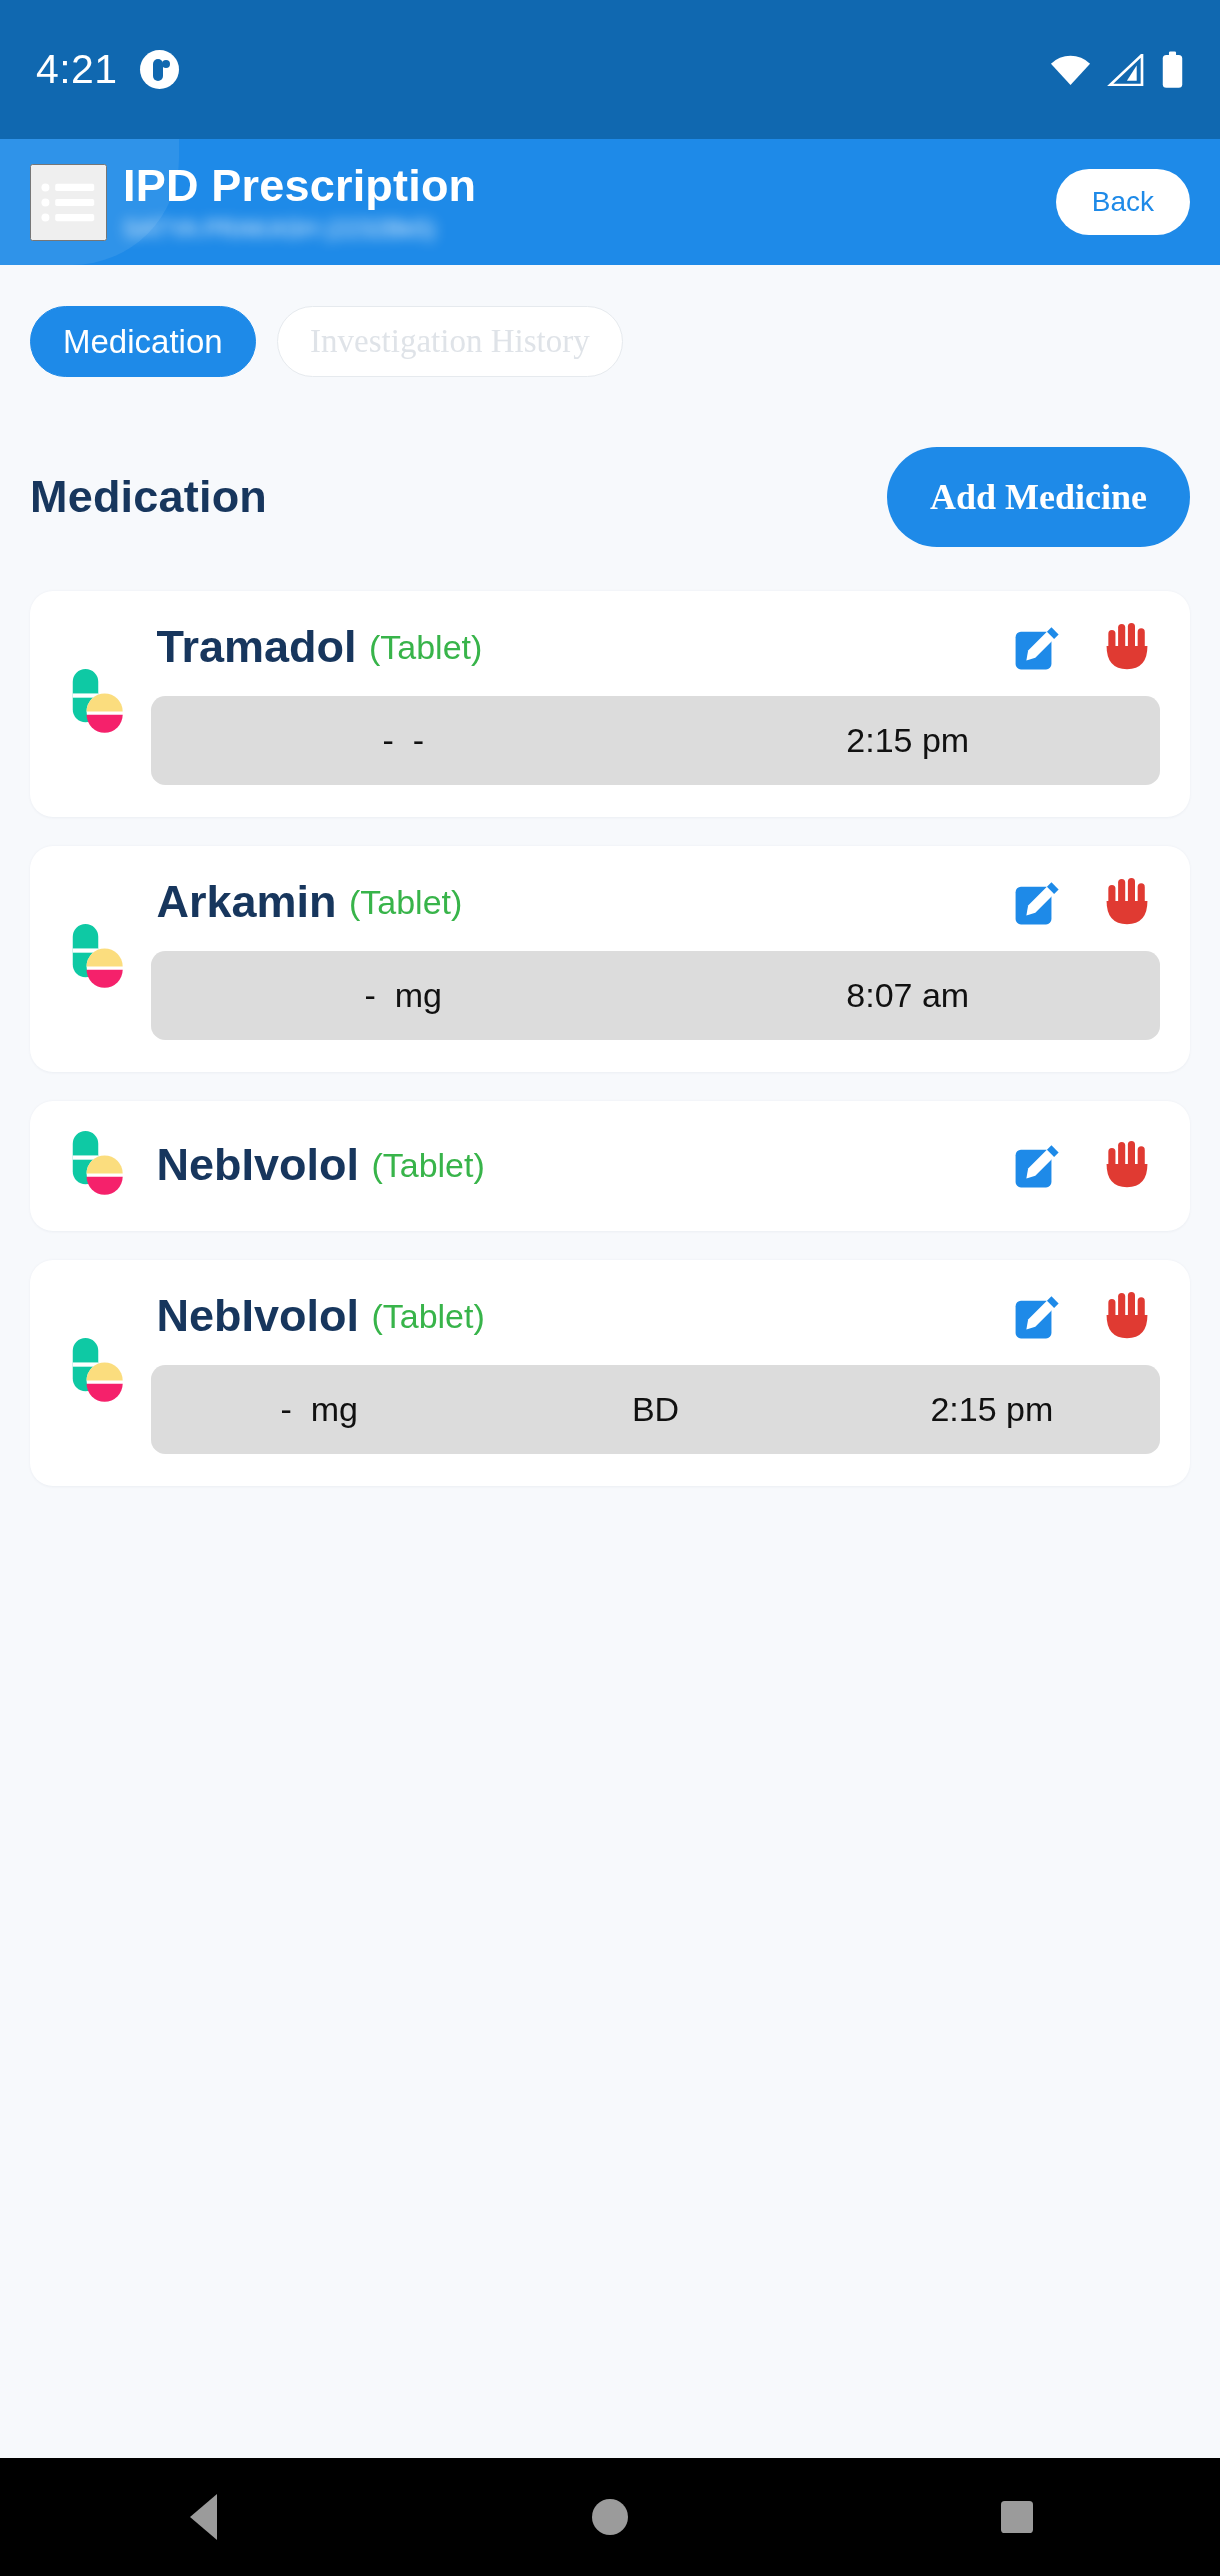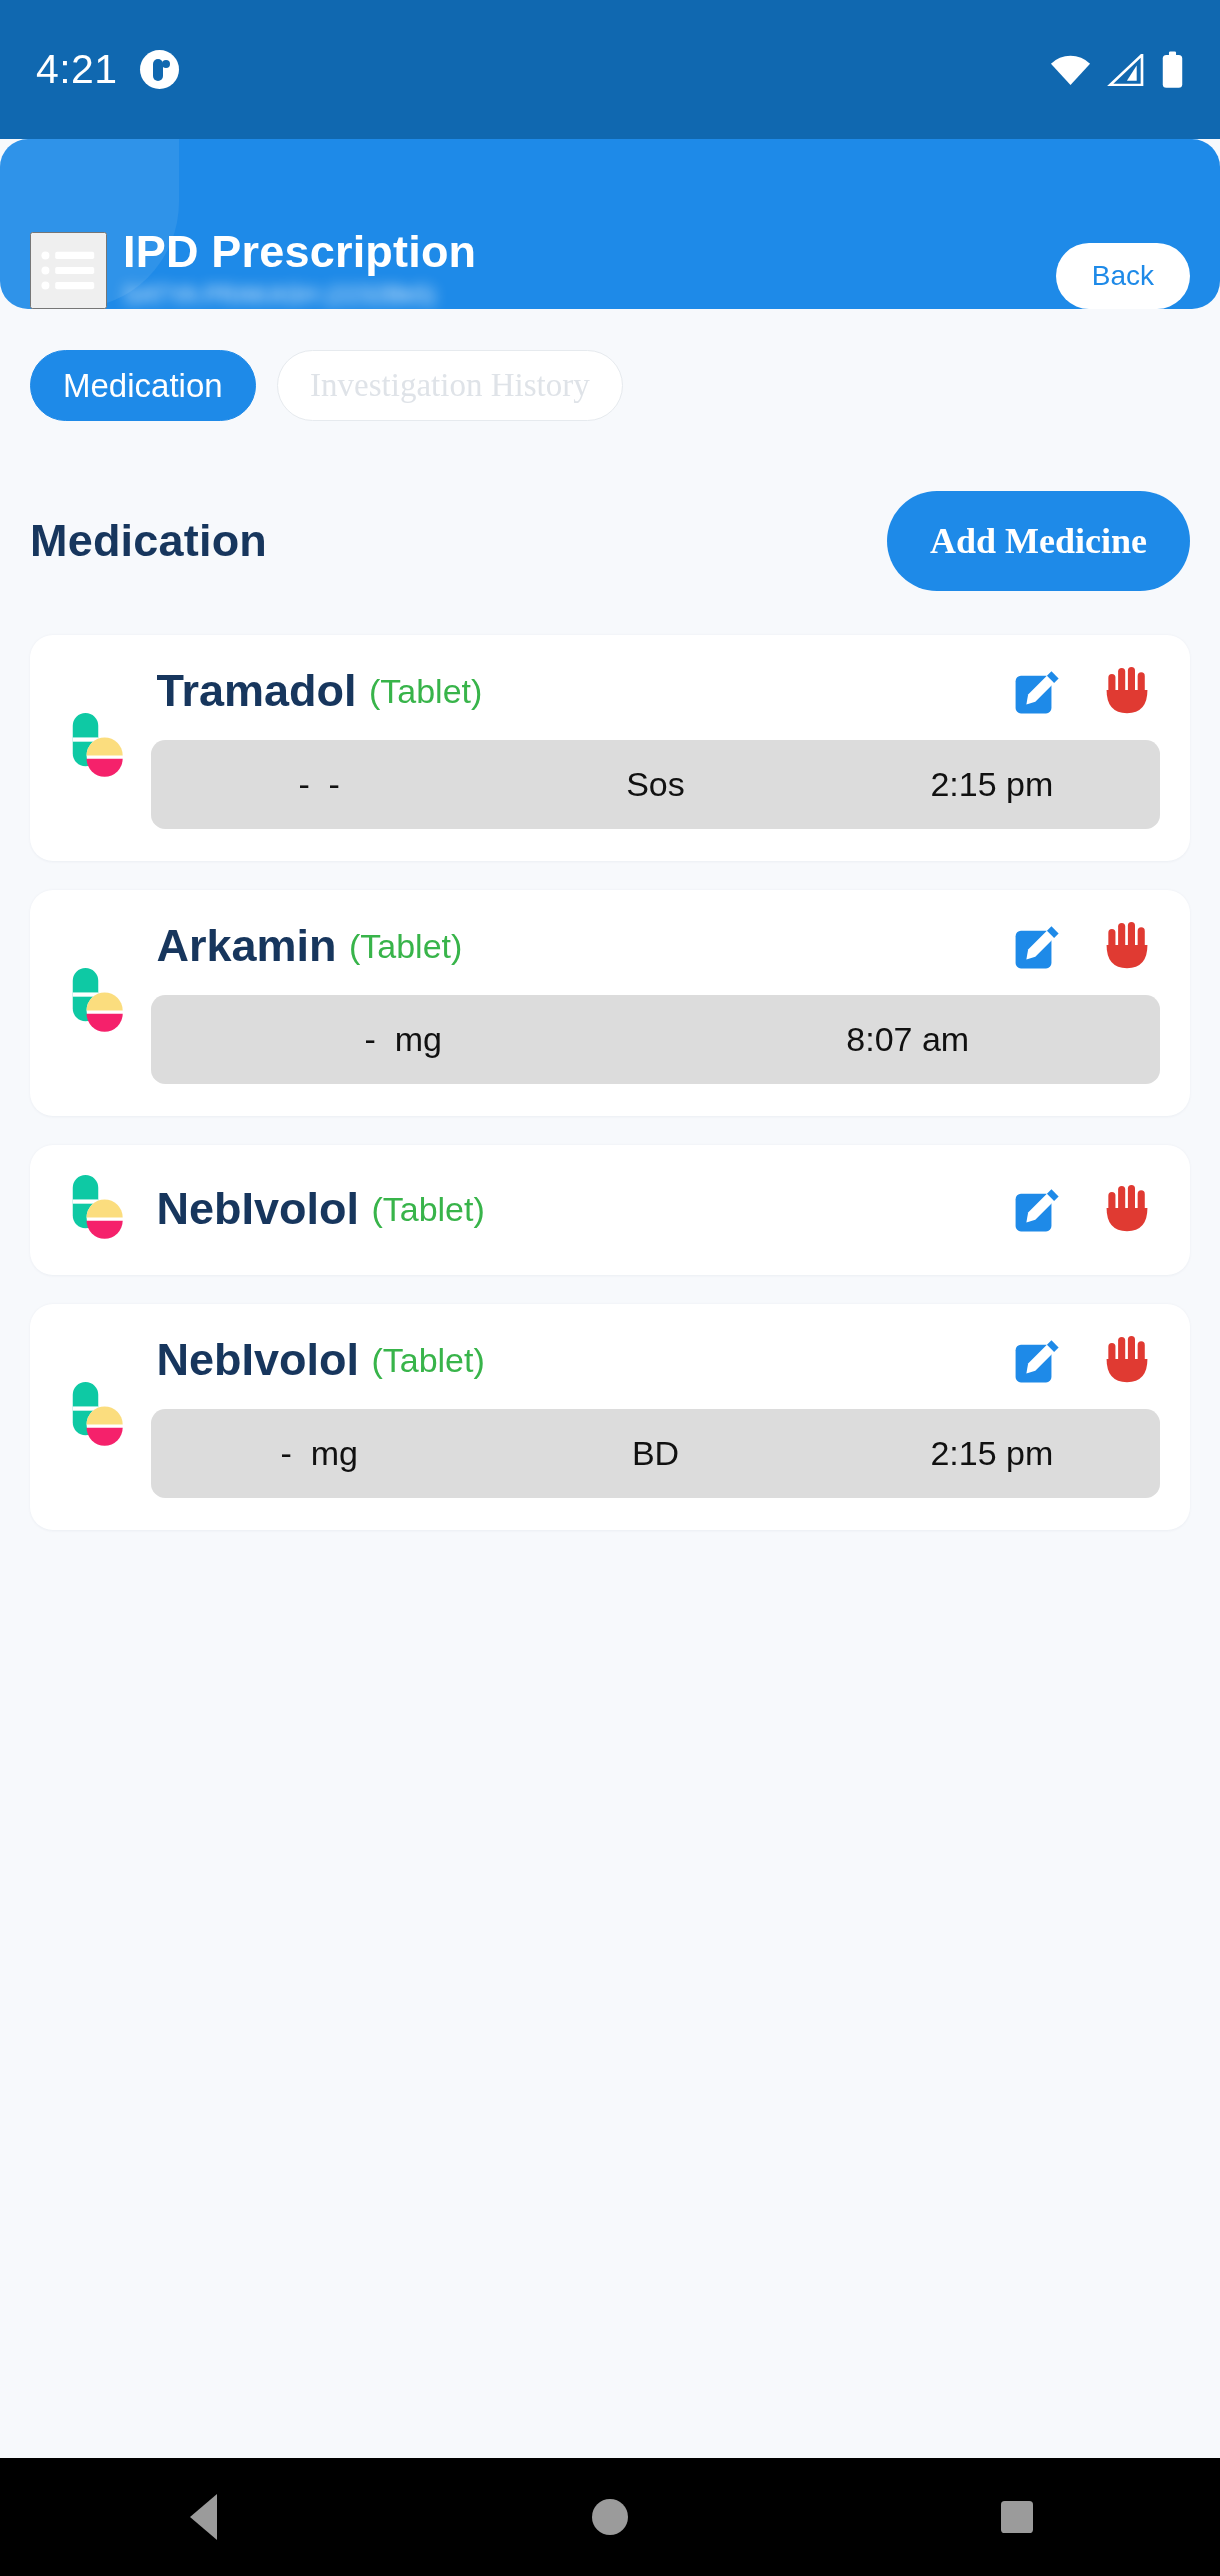--- a/index.html
+++ b/index.html
@@ -71,29 +71,28 @@
   .status-right {
     margin-left: auto;
     display: flex;
     align-items: center;
     gap: 16px;
   }
   .icon-wifi, .icon-signal, .icon-battery { display: block; }
 
   
   .app-bar {
-    height: 170px;
+    height: 126px;
     background: #1e8ae8;
     position: relative;
     display: flex;
-    align-items: flex-end;
+    align-items: center;
     padding: 0 30px;
     flex: 0 0 auto;
     overflow: hidden;
-    border-radius: 28px;
   }
   .app-bar::before {
     
     content: "";
     position: absolute;
     left: 0; top: 0;
     width: 179px; height: 100%;
     background: rgba(255,255,255,0.08);
     border-bottom-right-radius: 107px;
     pointer-events: none;
@@ -392,21 +391,20 @@
                   <rect x="17" y="3" width="8" height="32" rx="4" fill="#e03a32"></rect>
                   <rect x="28" y="2" width="8" height="33" rx="4" fill="#e03a32"></rect>
                   <rect x="39" y="8" width="8" height="28" rx="4" fill="#e03a32"></rect>
                   <path d="M4 28 q0 26 23 26 q23 0 23 -26 z" fill="#e03a32"></path>
                 </svg>
               </button>
             </div>
           </div>
           <div class="detail-bar">
             <div class="detail-cell">-  -</div>
-            <div class="detail-cell">Sos</div>
             <div class="detail-cell">2:15 pm</div>
           </div>
         </div>
       </div>
 
       <div class="med-card">
         <svg class="pill-icon" viewBox="0 0 64 64">
           <path d="M12 12 a12 12 0 0 1 24 0 v26 a12 12 0 0 1 -24 0 z" fill="#0ec9a4"></path>
           <rect x="12" y="23" width="24" height="4" fill="#ffffff"></rect>
           <circle cx="42" cy="40" r="17" fill="#ffffff"></circle>

